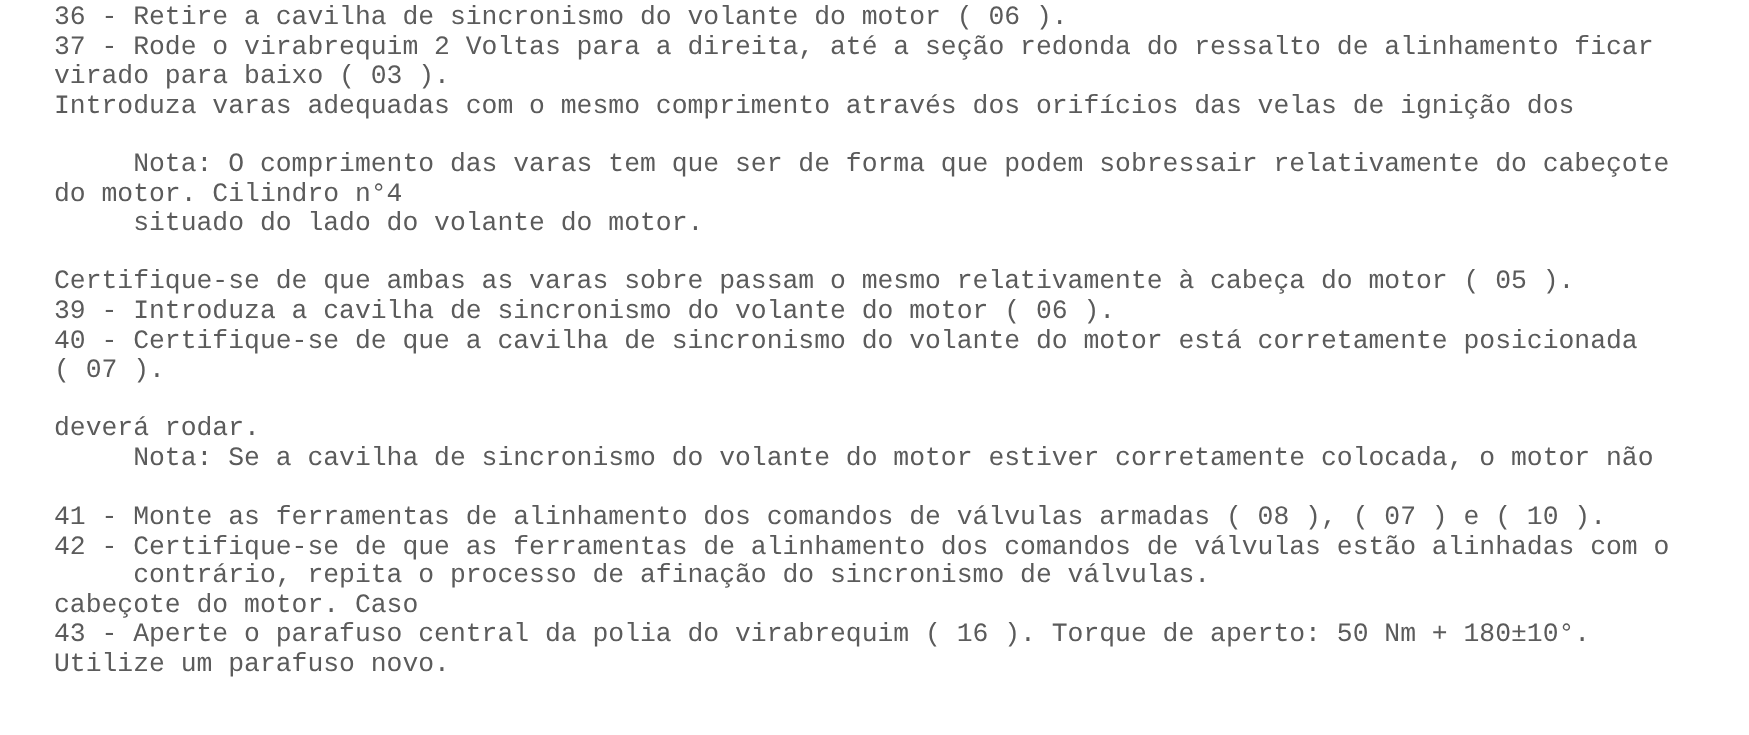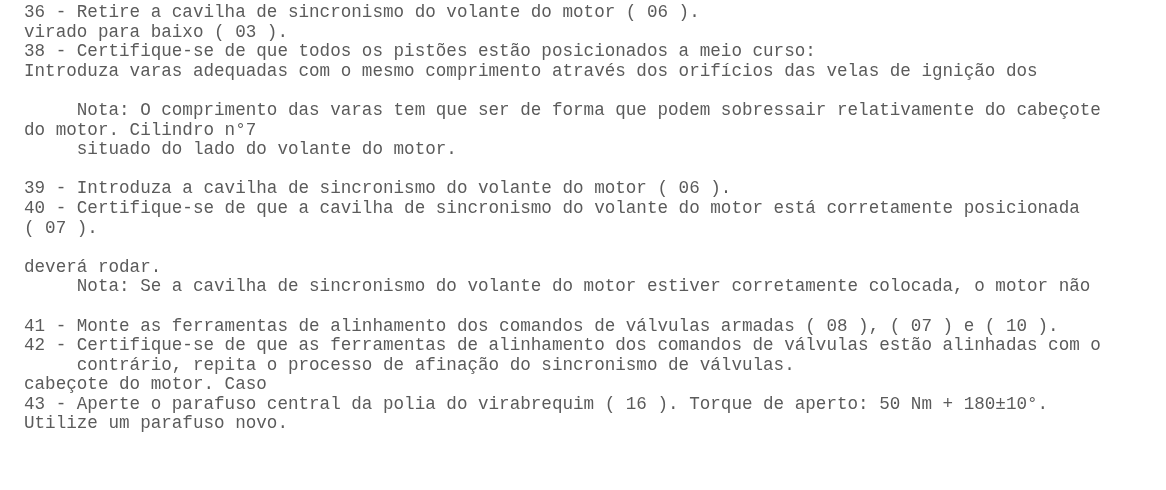--- a/index.html
+++ b/index.html
@@ -6,47 +6,49 @@
     margin: 0;
     padding: 0;
     background: #ffffff;
   }
   .screen {
     width: 1166px;
     height: 490px;
     overflow: hidden;
     background: #ffffff;
     box-sizing: border-box;
+    padding-left: 12px;
   }
   .text-page {
     padding: 3px 8px 0 24px;
     font-family: "Liberation Mono", "DejaVu Sans Mono", monospace;
     font-size: 17.6px;
     line-height: 19.6px;
     color: #5b5b5b;
   }
   .line {
     white-space: pre;
     min-height: 19.6px;
   }
 </style>
 </head>
 <body>
 
 <div class="screen">
   <div class="text-page">
     <div class="line">36 - Retire a cavilha de sincronismo do volante do motor ( 06 ).</div>
+    <div class="line">37 - Rode o virabrequim 2 Voltas para a direita, até a seção redonda do ressalto de alinhamento ficar</div>
     <div class="line">virado para baixo ( 03 ).</div>
-    <div class="line">38 - Certifique-se de que todos os pistões estão posicionados a meio curso:</div>
     <div class="line">Introduza varas adequadas com o mesmo comprimento através dos orifícios das velas de ignição dos</div>
     <div class="line"></div>
     <div class="line">     Nota: O comprimento das varas tem que ser de forma que podem sobressair relativamente do cabeçote</div>
-    <div class="line">do motor. Cilindro n°7</div>
+    <div class="line">do motor. Cilindro n°4</div>
     <div class="line">     situado do lado do volante do motor.</div>
     <div class="line"></div>
+    <div class="line">Certifique-se de que ambas as varas sobre passam o mesmo relativamente à cabeça do motor ( 05 ).</div>
     <div class="line">39 - Introduza a cavilha de sincronismo do volante do motor ( 06 ).</div>
     <div class="line">40 - Certifique-se de que a cavilha de sincronismo do volante do motor está corretamente posicionada</div>
     <div class="line">( 07 ).</div>
     <div class="line"></div>
     <div class="line">deverá rodar.</div>
     <div class="line">     Nota: Se a cavilha de sincronismo do volante do motor estiver corretamente colocada, o motor não</div>
     <div class="line"></div>
     <div class="line">41 - Monte as ferramentas de alinhamento dos comandos de válvulas armadas ( 08 ), ( 07 ) e ( 10 ).</div>
     <div class="line">42 - Certifique-se de que as ferramentas de alinhamento dos comandos de válvulas estão alinhadas com o</div>
     <div class="line">     contrário, repita o processo de afinação do sincronismo de válvulas.</div>

